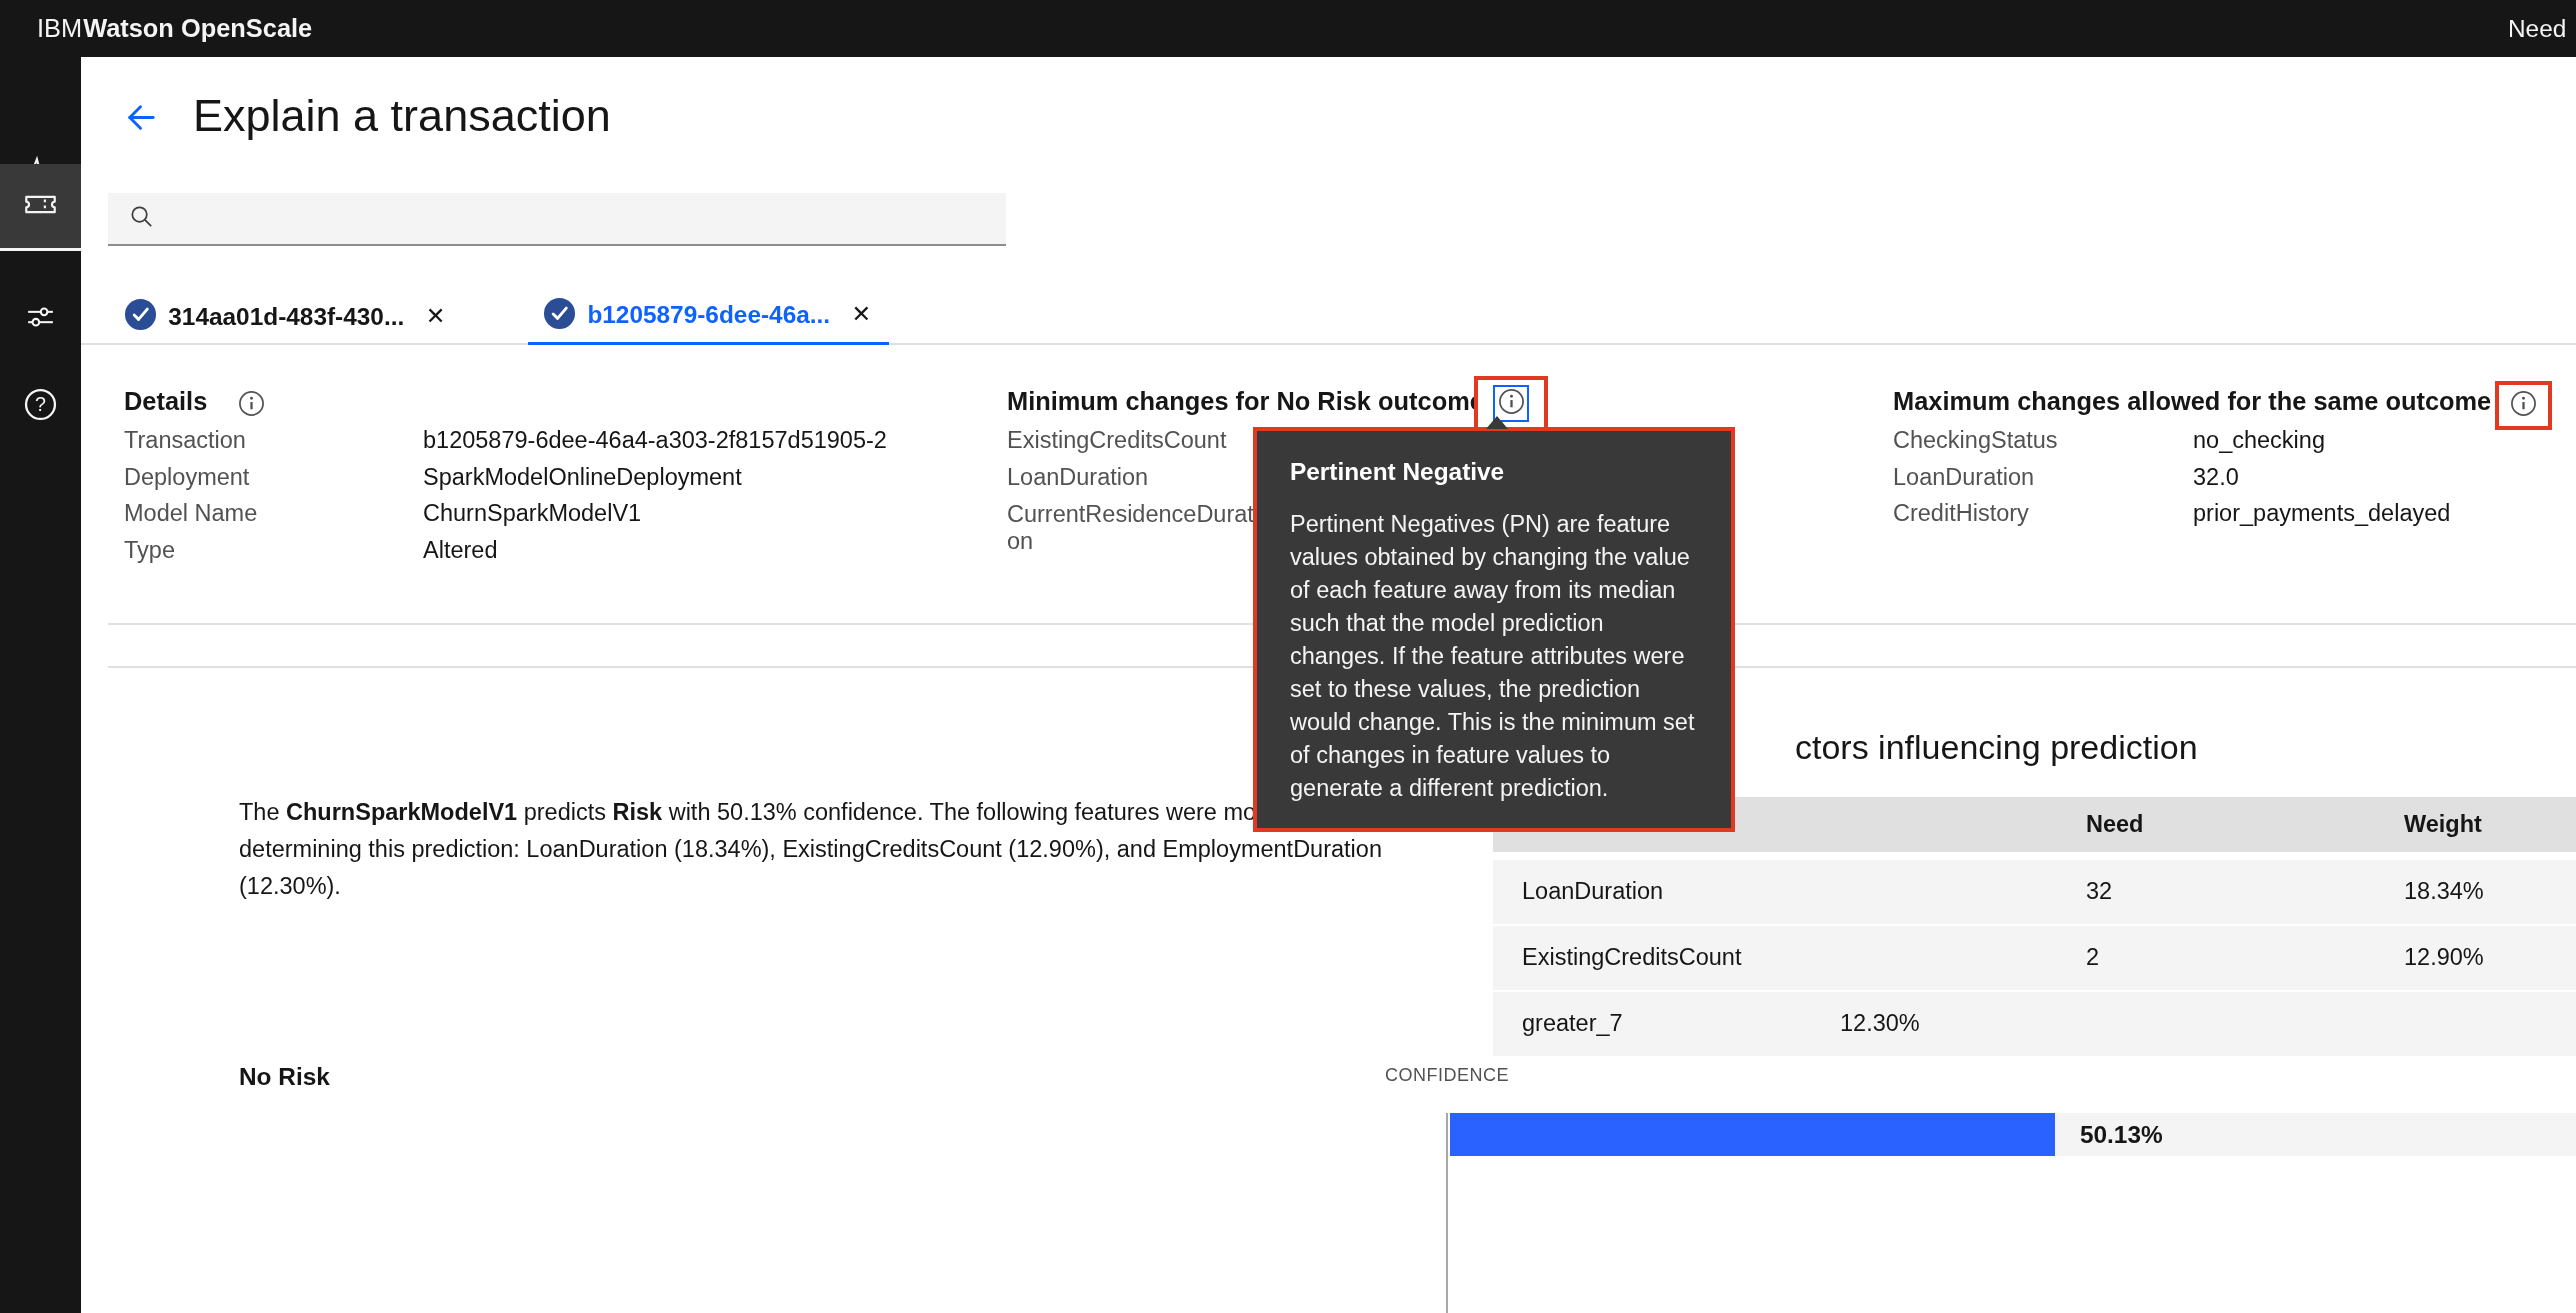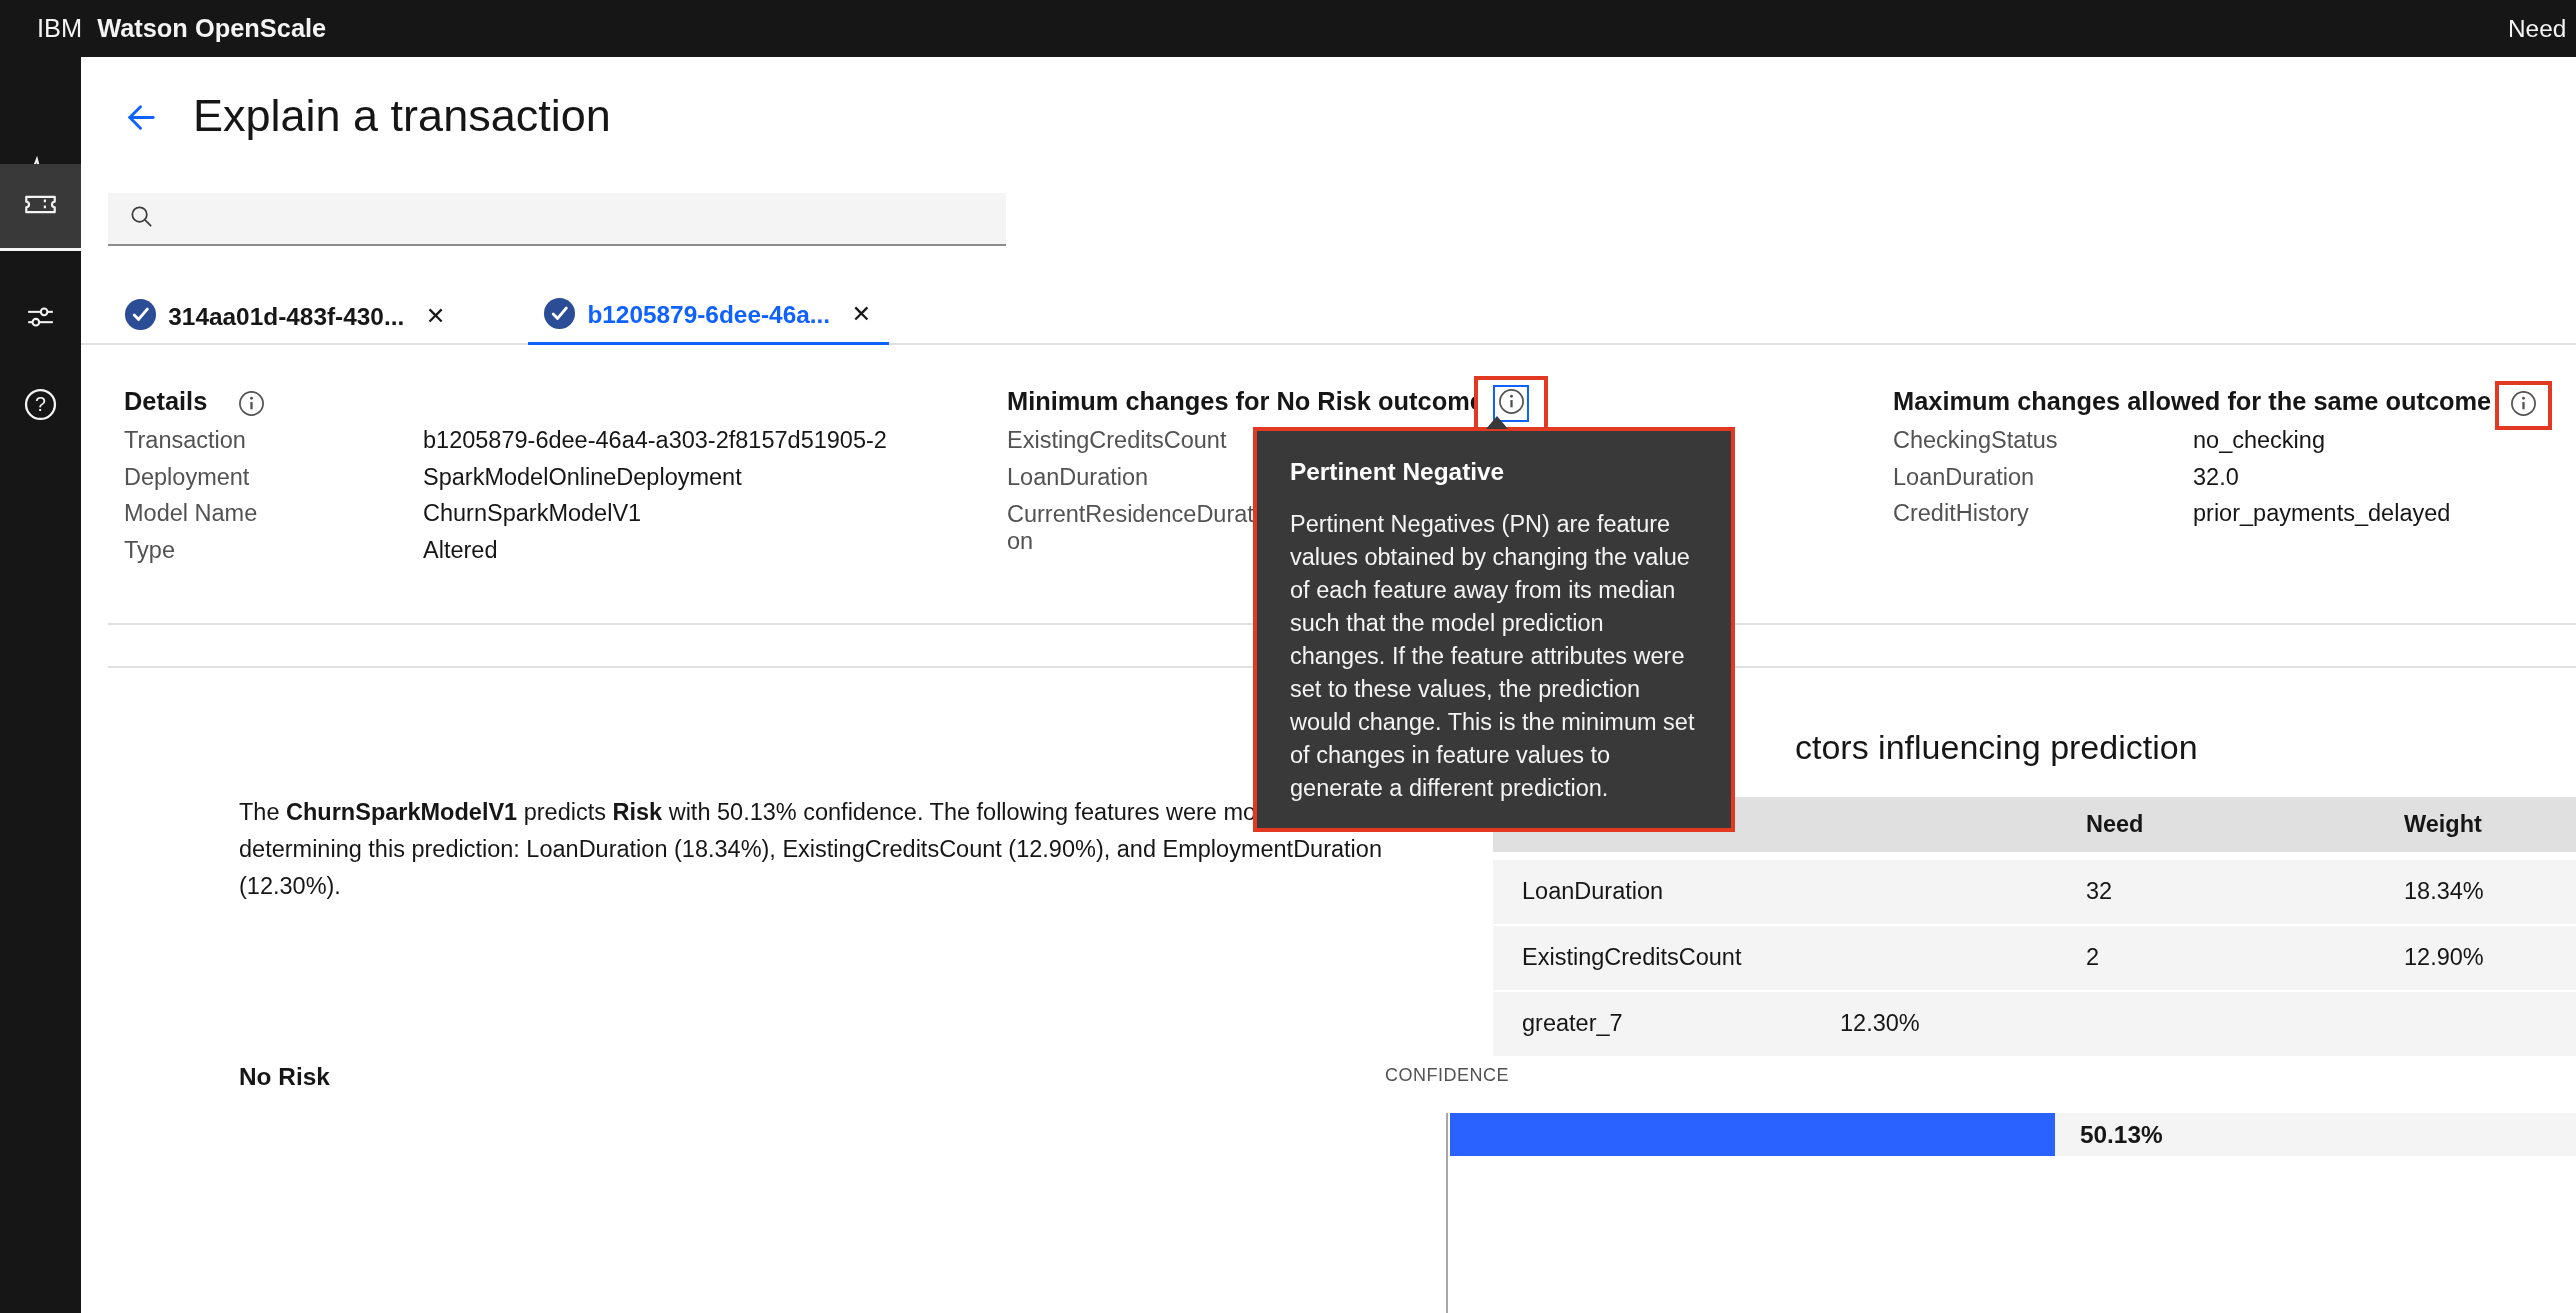--- a/index.html
+++ b/index.html
@@ -4,21 +4,21 @@
 <style>
   * { margin:0; padding:0; box-sizing:border-box; }
   html,body { background:#ffffff; }
   body { font-family:"Liberation Sans", sans-serif; color:#161616; }
   .app { position:relative; width:2576px; height:1313px; background:#fff; overflow:hidden; }
   .abs { position:absolute; }
 
   
   .topbar { left:0; top:0; width:2576px; height:57px; background:#161616; }
   .brand { left:37px; top:0; height:57px; display:flex; align-items:center; font-size:25.4px; color:#f4f4f4; white-space:nowrap; }
-  .brand .b-prefix { font-weight:400; margin-right:15px; }
+  .brand .b-prefix { font-weight:400; margin-right:1px; }
   .brand .b-name { font-weight:700; }
   .topbar-right { left:2508px; top:0; height:57px; display:flex; align-items:center; font-size:24.4px; color:#f4f4f4; white-space:nowrap; overflow:hidden; width:68px; }
 
   
   .sidenav { left:0; top:57px; width:81px; height:1257px; background:#161616; }
   .nav-item { position:absolute; left:0; width:81px; height:68px; display:flex; align-items:center; justify-content:center; cursor:pointer; }
   .nav-item.selected { background:#393939; }
   .nav-divider { position:absolute; left:0; width:81px; height:2.9px; background:#f4f4f4; }
 
   

